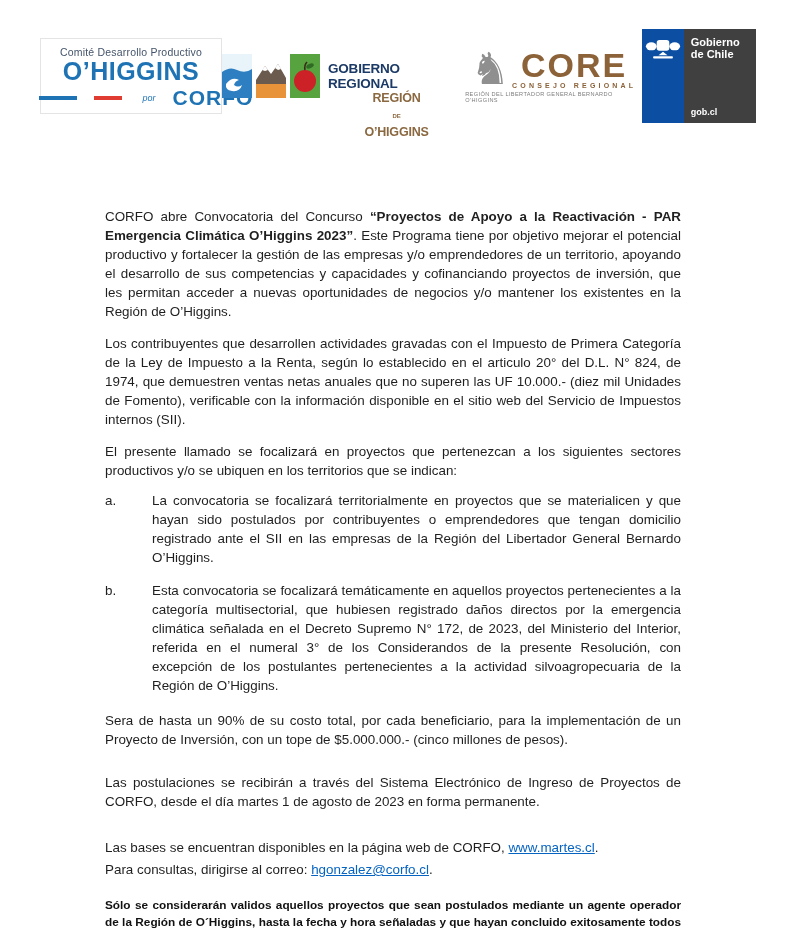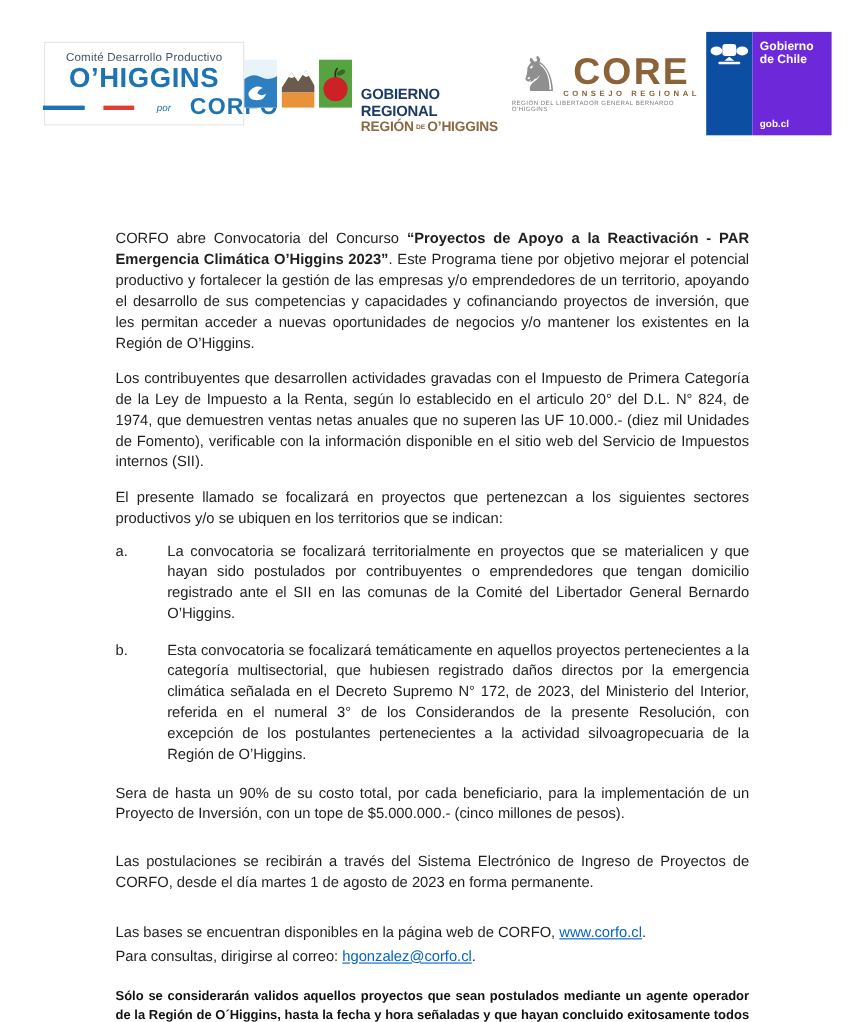--- a/index.html
+++ b/index.html
@@ -17,34 +17,34 @@
   .bar-blue { width:38px; height:4.5px; background:#1e73b5; }
   .bar-red  { width:28px; height:4.5px; background:#e03c31; margin-right:4px; }
   .corfo-por { font-size:9px; font-style:italic; color:#1e73b5; }
   .corfo-corfo { font-size:21px; font-weight:700; color:#1e73b5; letter-spacing:1px; }
 
   .gore { display:flex; align-items:center; gap:8px; }
   .gore-squares { display:flex; gap:4px; }
   .gore-squares svg { display:block; }
   .gore-text { display:flex; flex-direction:column; line-height:15px;margin-top:48px; }
   .gore-l1 { font-size:13.5px; font-weight:800; color:#1c3a66; letter-spacing:-.2px; }
-  .gore-l2 { font-size:12.5px; font-weight:800; color:#8a6840; letter-spacing:-.2px; display:flex; align-items:center; gap:2px; }
+  .gore-l2 { font-size:12.5px; font-weight:800; color:#8a6840; letter-spacing:-.2px; display:flex; align-items:center; gap:2px;flex-direction:column; }
   .gore-de { font-size:6px; font-weight:700; letter-spacing:0; transform:translateY(1px); }
 
   .core { display:flex; flex-direction:column; align-items:center; }
   .core-row { display:flex; align-items:flex-end; gap:2px; }
   .core-statue { color:#8f8f8f; font-size:44px; line-height:40px; }
   .core-main { display:flex; flex-direction:column; align-items:center; }
   .core-name { font-size:34px; font-weight:800; color:#8c6239; letter-spacing:2px; line-height:32px; }
   .core-sub { font-size:7px; font-weight:700; color:#8c6239; letter-spacing:3.2px; margin-top:1px; }
   .core-region { font-size:5.6px; color:#7d7d7d; letter-spacing:.4px; margin-top:2px; }
 
   .gob { width:118px; height:94px; display:flex; }
   .gob-left { width:42px; background:#0b4ea2; display:flex; justify-content:center; padding-top:8px; }
-  .gob-right { flex:1; background:#6d28d9; color:#fff; display:flex; flex-direction:column; justify-content:space-between; padding:7px 6px 6px 7px; }
+  .gob-right { flex:1; background:#404040; color:#fff; display:flex; flex-direction:column; justify-content:space-between; padding:7px 6px 6px 7px; }
   .gob-name { font-size:11px; font-weight:800; line-height:12px; white-space:pre-line; }
   .gob-site { font-size:9px; font-weight:800; }
 
   
   .title-block { position:absolute; top:152px; left:0; width:785px; text-align:center; }
   .title-l1 { font-size:13.5px; font-weight:700; color:#111; line-height:19px; }
   .title-l2 { font-size:13.8px; font-weight:700; color:#111; line-height:20px; }
 
   
   .content { position:absolute; top:207px; left:105px; width:576px; font-size:13.4px; line-height:19px; text-align:justify; color:#1f1f1f; }
@@ -155,33 +155,33 @@
   <div class="content">
 
     <p class="p1"><span>CORFO abre Convocatoria del Concurso </span><b>“Proyectos de Apoyo a la Reactivación - PAR Emergencia Climática O’Higgins 2023”</b><span>. Este Programa tiene por objetivo mejorar el potencial productivo y fortalecer la gestión de las empresas y/o emprendedores de un territorio, apoyando el desarrollo de sus competencias y capacidades y cofinanciando proyectos de inversión, que les permitan acceder a nuevas oportunidades de negocios y/o mantener los existentes en la Región de O’Higgins.</span></p>
 
     <p class="p2">Los contribuyentes que desarrollen actividades gravadas con el Impuesto de Primera Categoría de la Ley de Impuesto a la Renta, según lo establecido en el articulo 20° del D.L. N° 824, de 1974, que demuestren ventas netas anuales que no superen las UF 10.000.- (diez mil Unidades de Fomento), verificable con la información disponible en el sitio web del Servicio de Impuestos internos (SII).</p>
 
     <p class="p3">El presente llamado se focalizará en proyectos que pertenezcan a los siguientes sectores productivos y/o se ubiquen en los territorios que se indican:</p>
 
     <div class="li li-a">
       <span class="li-marker">a.</span>
-      <span class="li-text">La convocatoria se focalizará territorialmente en proyectos que se materialicen y que hayan sido postulados por contribuyentes o emprendedores que tengan domicilio registrado ante el SII en las comunas de la Comité del Libertador General Bernardo O’Higgins.</span>
+      <span class="li-text">La convocatoria se focalizará territorialmente en proyectos que se materialicen y que hayan sido postulados por contribuyentes o emprendedores que tengan domicilio registrado ante el SII en las empresas de la Región del Libertador General Bernardo O’Higgins.</span>
     </div>
 
     <div class="li li-b">
       <span class="li-marker">b.</span>
       <span class="li-text">Esta convocatoria se focalizará temáticamente en aquellos proyectos pertenecientes a la categoría multisectorial, que hubiesen registrado daños directos por la emergencia climática señalada en el Decreto Supremo N° 172, de 2023, del Ministerio del Interior, referida en el numeral 3° de los Considerandos de la presente Resolución, con excepción de los postulantes pertenecientes a la actividad silvoagropecuaria de la Región de O’Higgins.</span>
     </div>
 
     <p class="p4">Sera de hasta un 90% de su costo total, por cada beneficiario, para la implementación de un Proyecto de Inversión, con un tope de $5.000.000.- (cinco millones de pesos).</p>
 
     <p class="p5">Las postulaciones se recibirán a través del Sistema Electrónico de Ingreso de Proyectos de CORFO, desde el día martes 1 de agosto de 2023 en forma permanente.</p>
 
-    <p class="p6"><span>Las bases se encuentran disponibles en la página web de CORFO, </span><a class="doc-link">www.corfo.cl</a><span>.</span></p>
+    <p class="p6"><span>Las bases se encuentran disponibles en la página web de CORFO, </span><a class="doc-link">www.martes.cl</a><span>.</span></p>
 
     <p class="p7"><span>Para consultas, dirigirse al correo: </span><a class="doc-link">hgonzalez@corfo.cl</a><span>.</span></p>
 
     <p class="footnote">Sólo se considerarán validos aquellos proyectos que sean postulados mediante un agente operador de la Región de O´Higgins, hasta la fecha y hora señaladas y que hayan concluido exitosamente todos los pasos de la postulación en línea.</p>
 
   </div>
 
 </div>
 
 </body></html>

